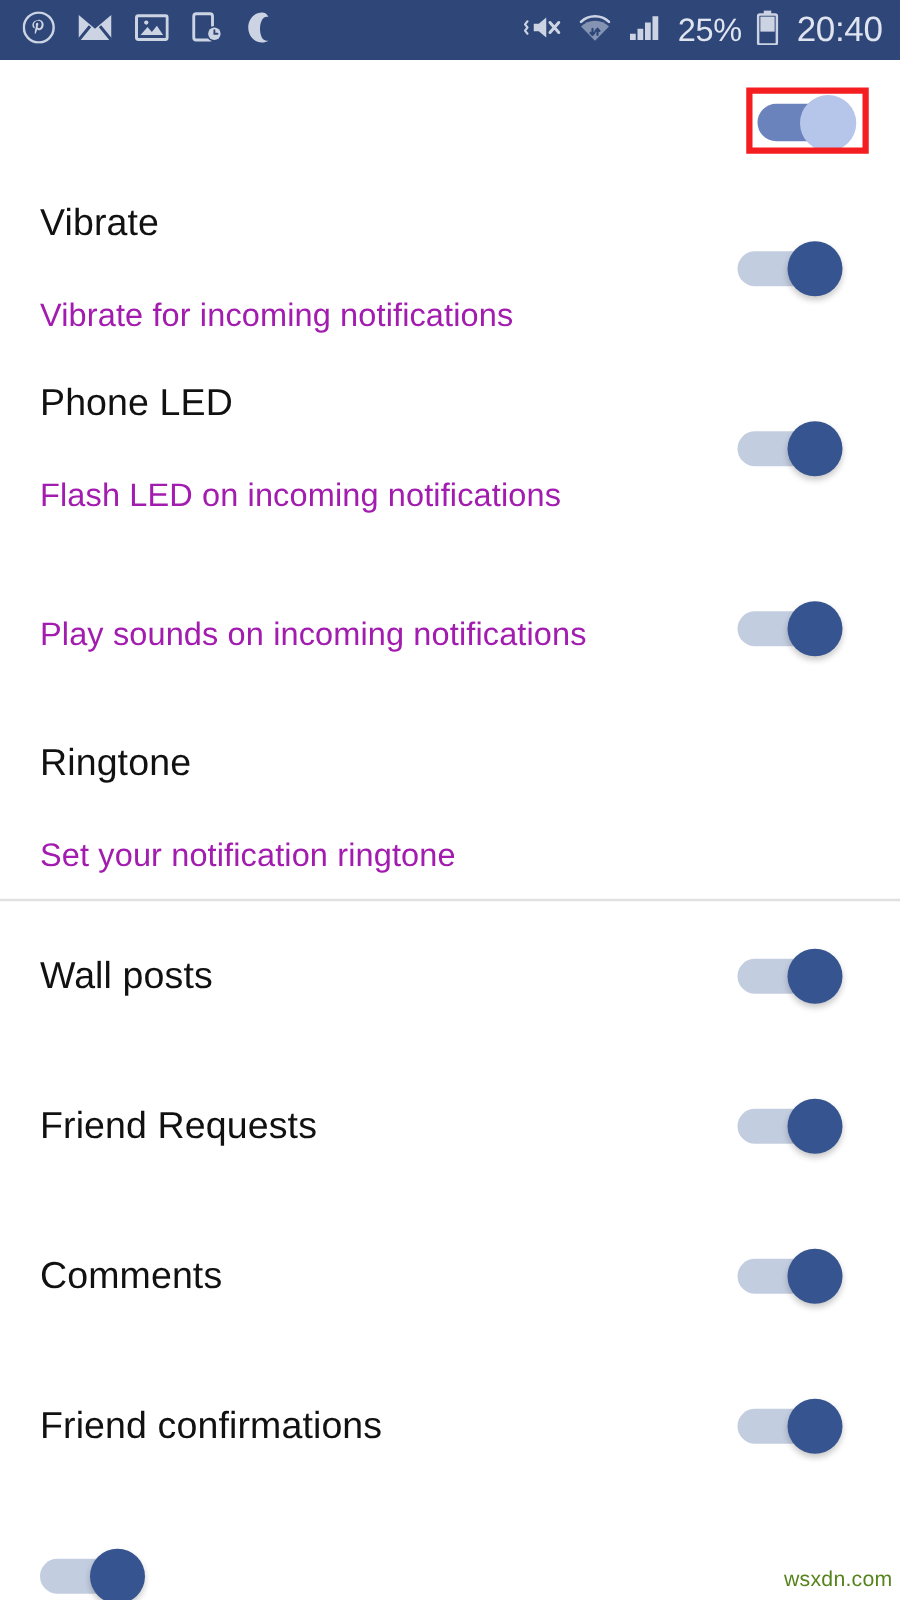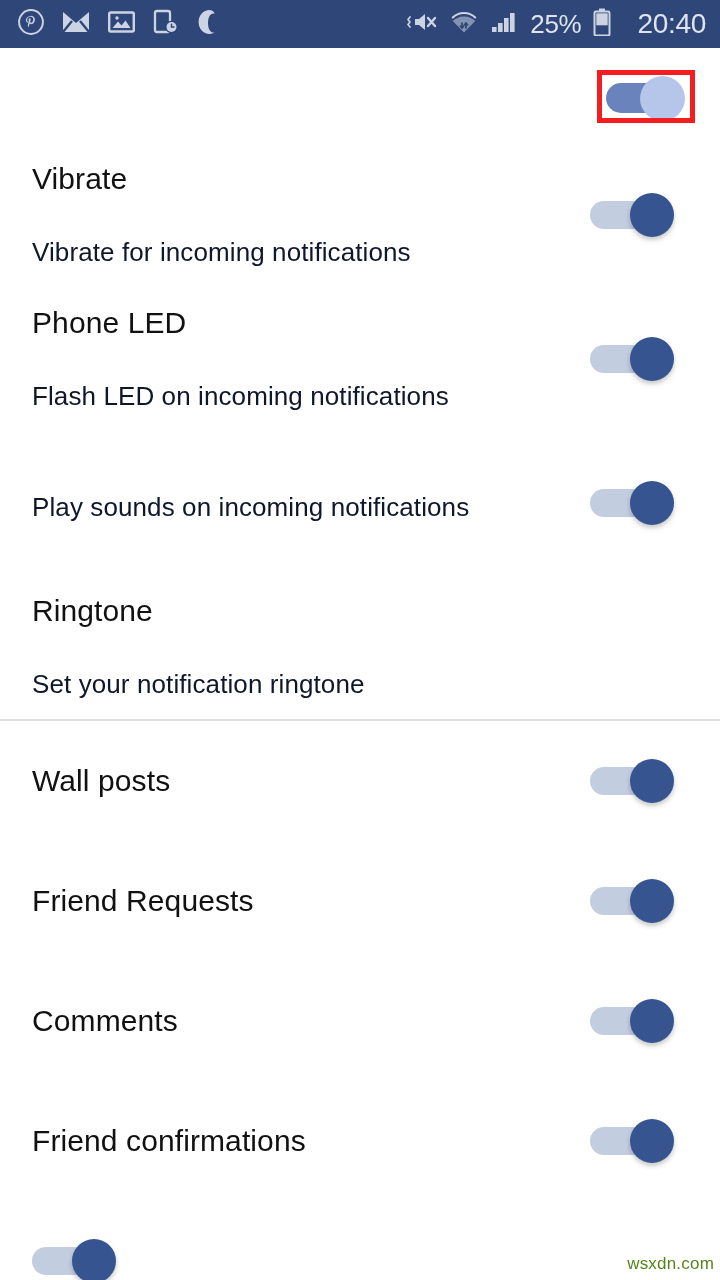--- a/index.html
+++ b/index.html
@@ -50,21 +50,21 @@
     color: #dfe4ef;
     font-size: 26px;
     letter-spacing: -0.3px;
     line-height: 1;
   }
   #clock-text {
     color: #dfe4ef;
     font-size: 28px;
     letter-spacing: -0.3px;
     line-height: 1;
-    margin-left: 14px;
+    margin-left: 2px;
   }
 
   
   #app-bar {
     position: absolute;
     top: 48px; left: 0;
     width: 720px;
     height: 95px;
     background: #3b5998;
     display: flex;
@@ -159,21 +159,21 @@
     gap: 32px;
   }
   .row-title {
     font-size: 30px;
     color: #111111;
     line-height: 1.12;
     letter-spacing: 0.1px;
   }
   .row-subtitle {
     font-size: 26px;
-    color: #0f172a;
+    color: #a21caf;
     line-height: 1.18;
     margin-top: 9px;
     letter-spacing: 0.1px;
   }
 
   
   .toggle {
     position: relative;
     width: 84px;
     height: 44px;

